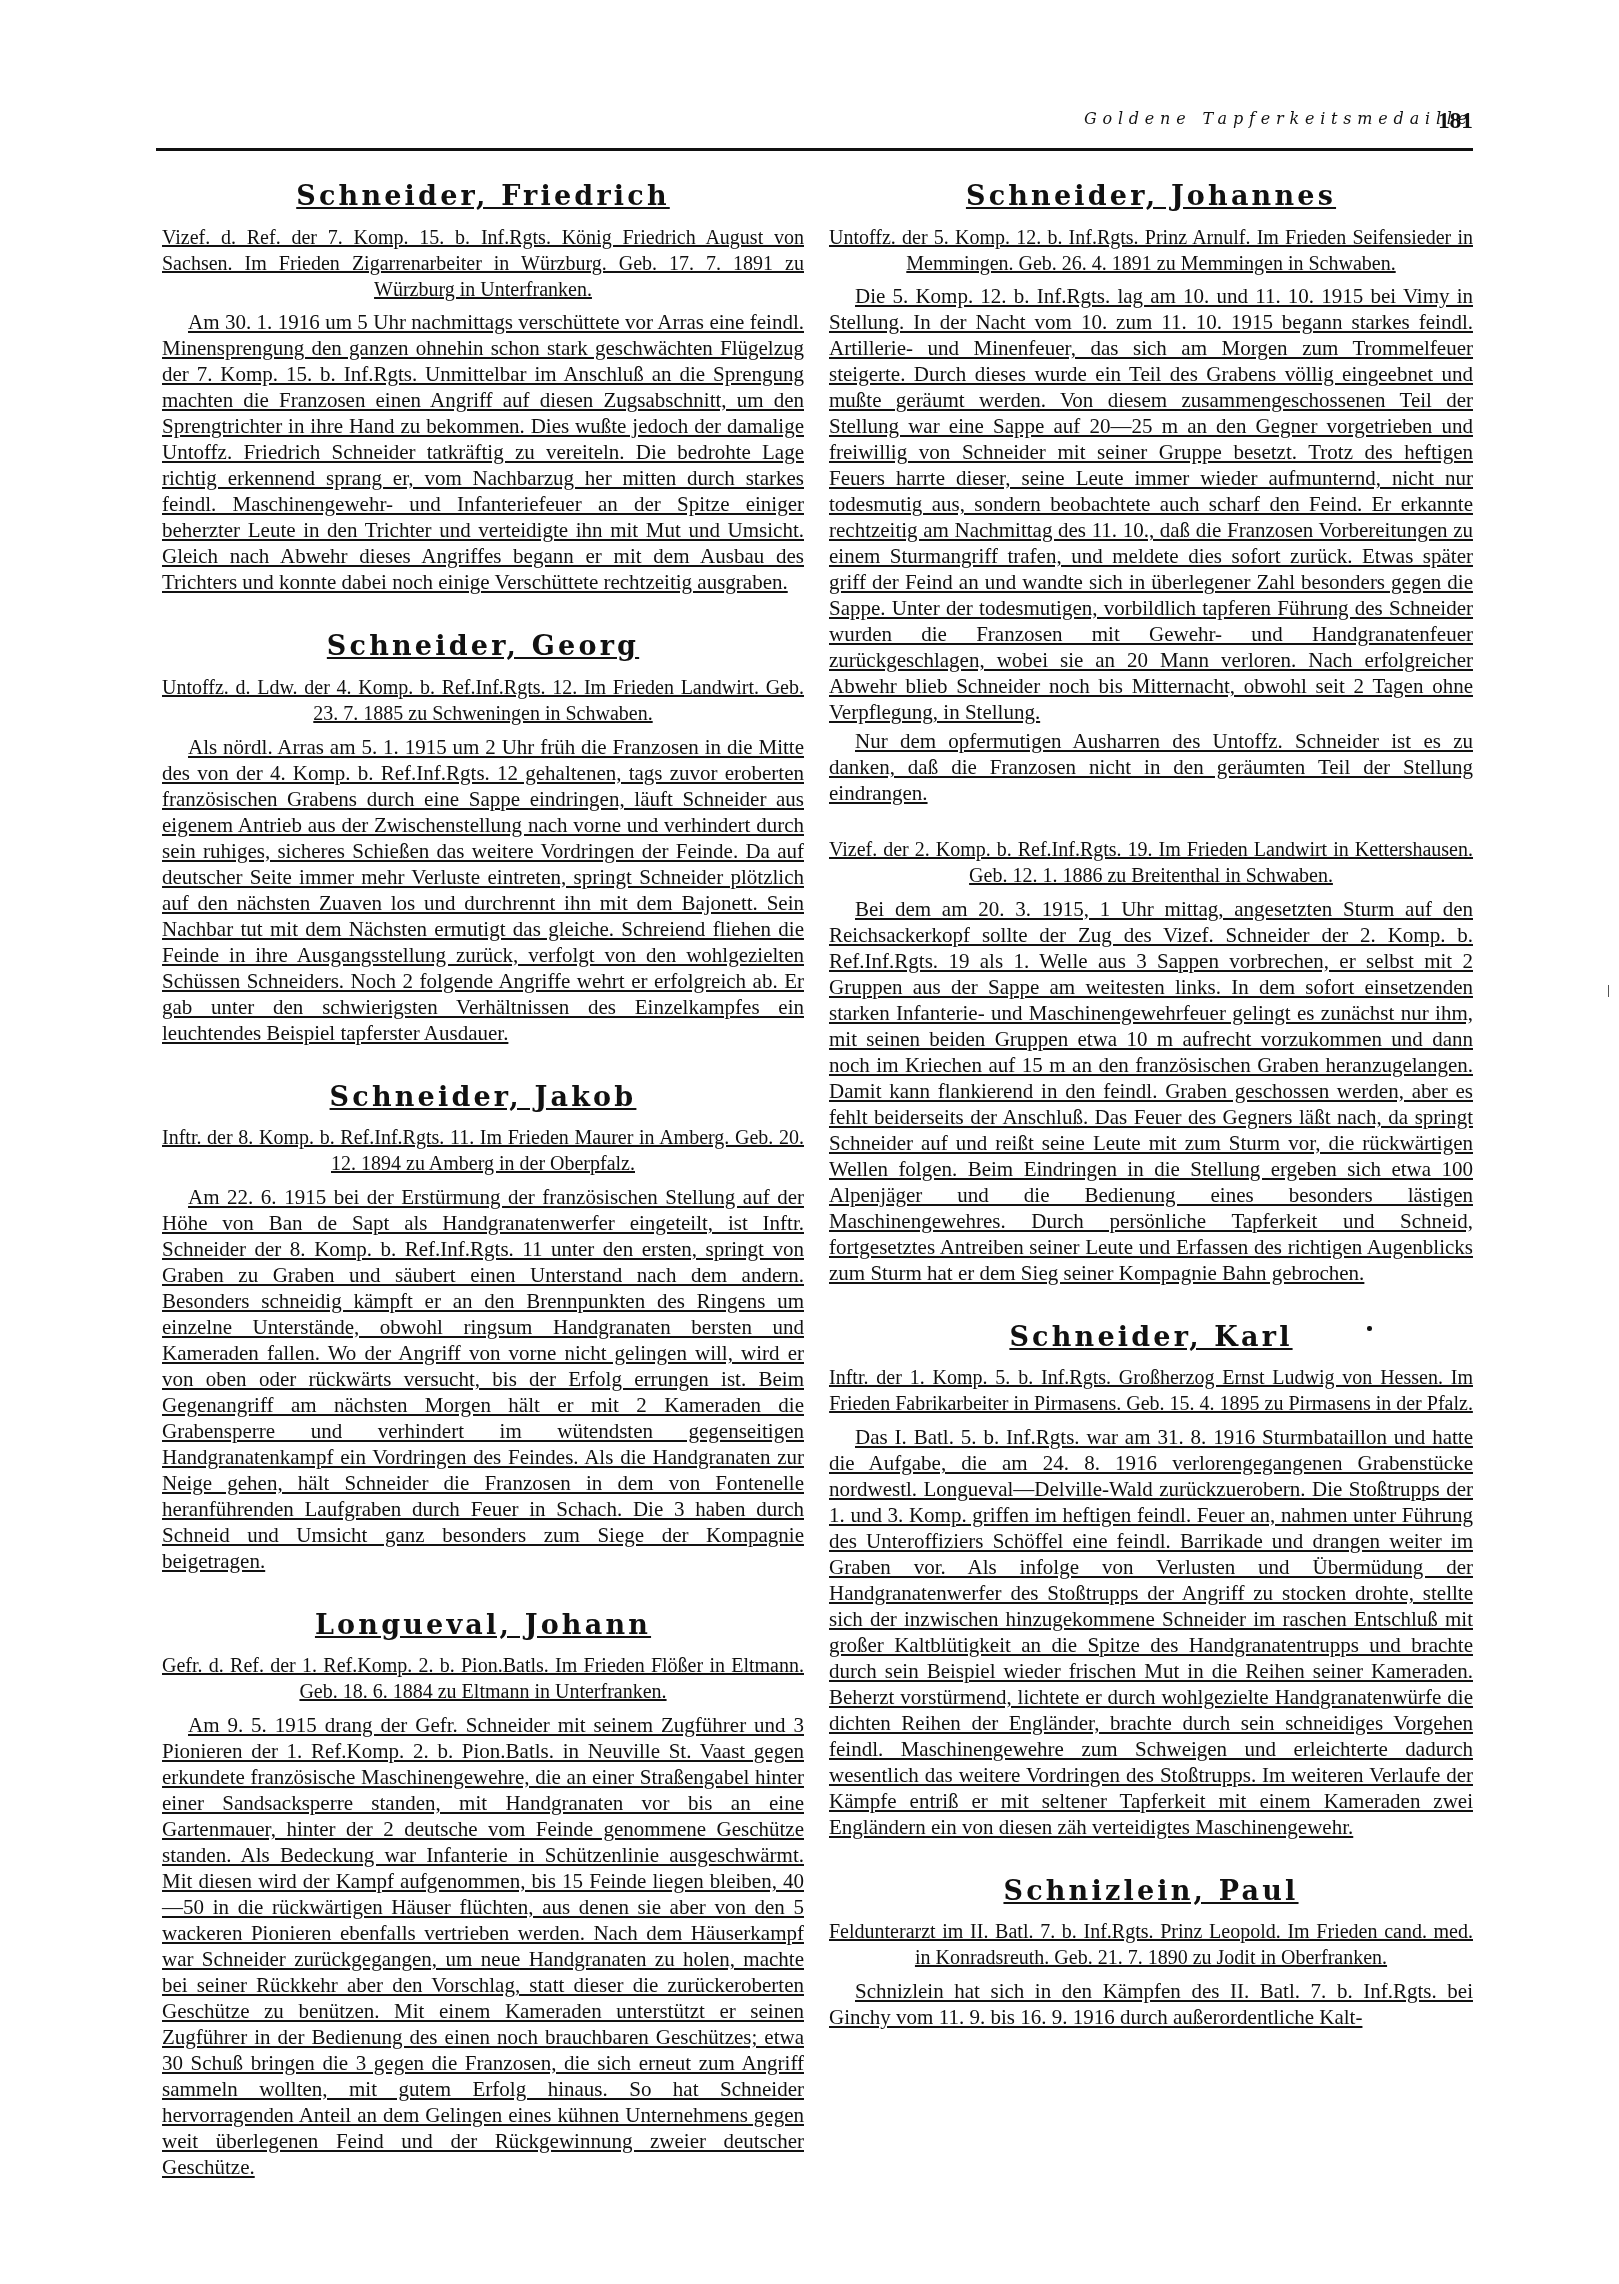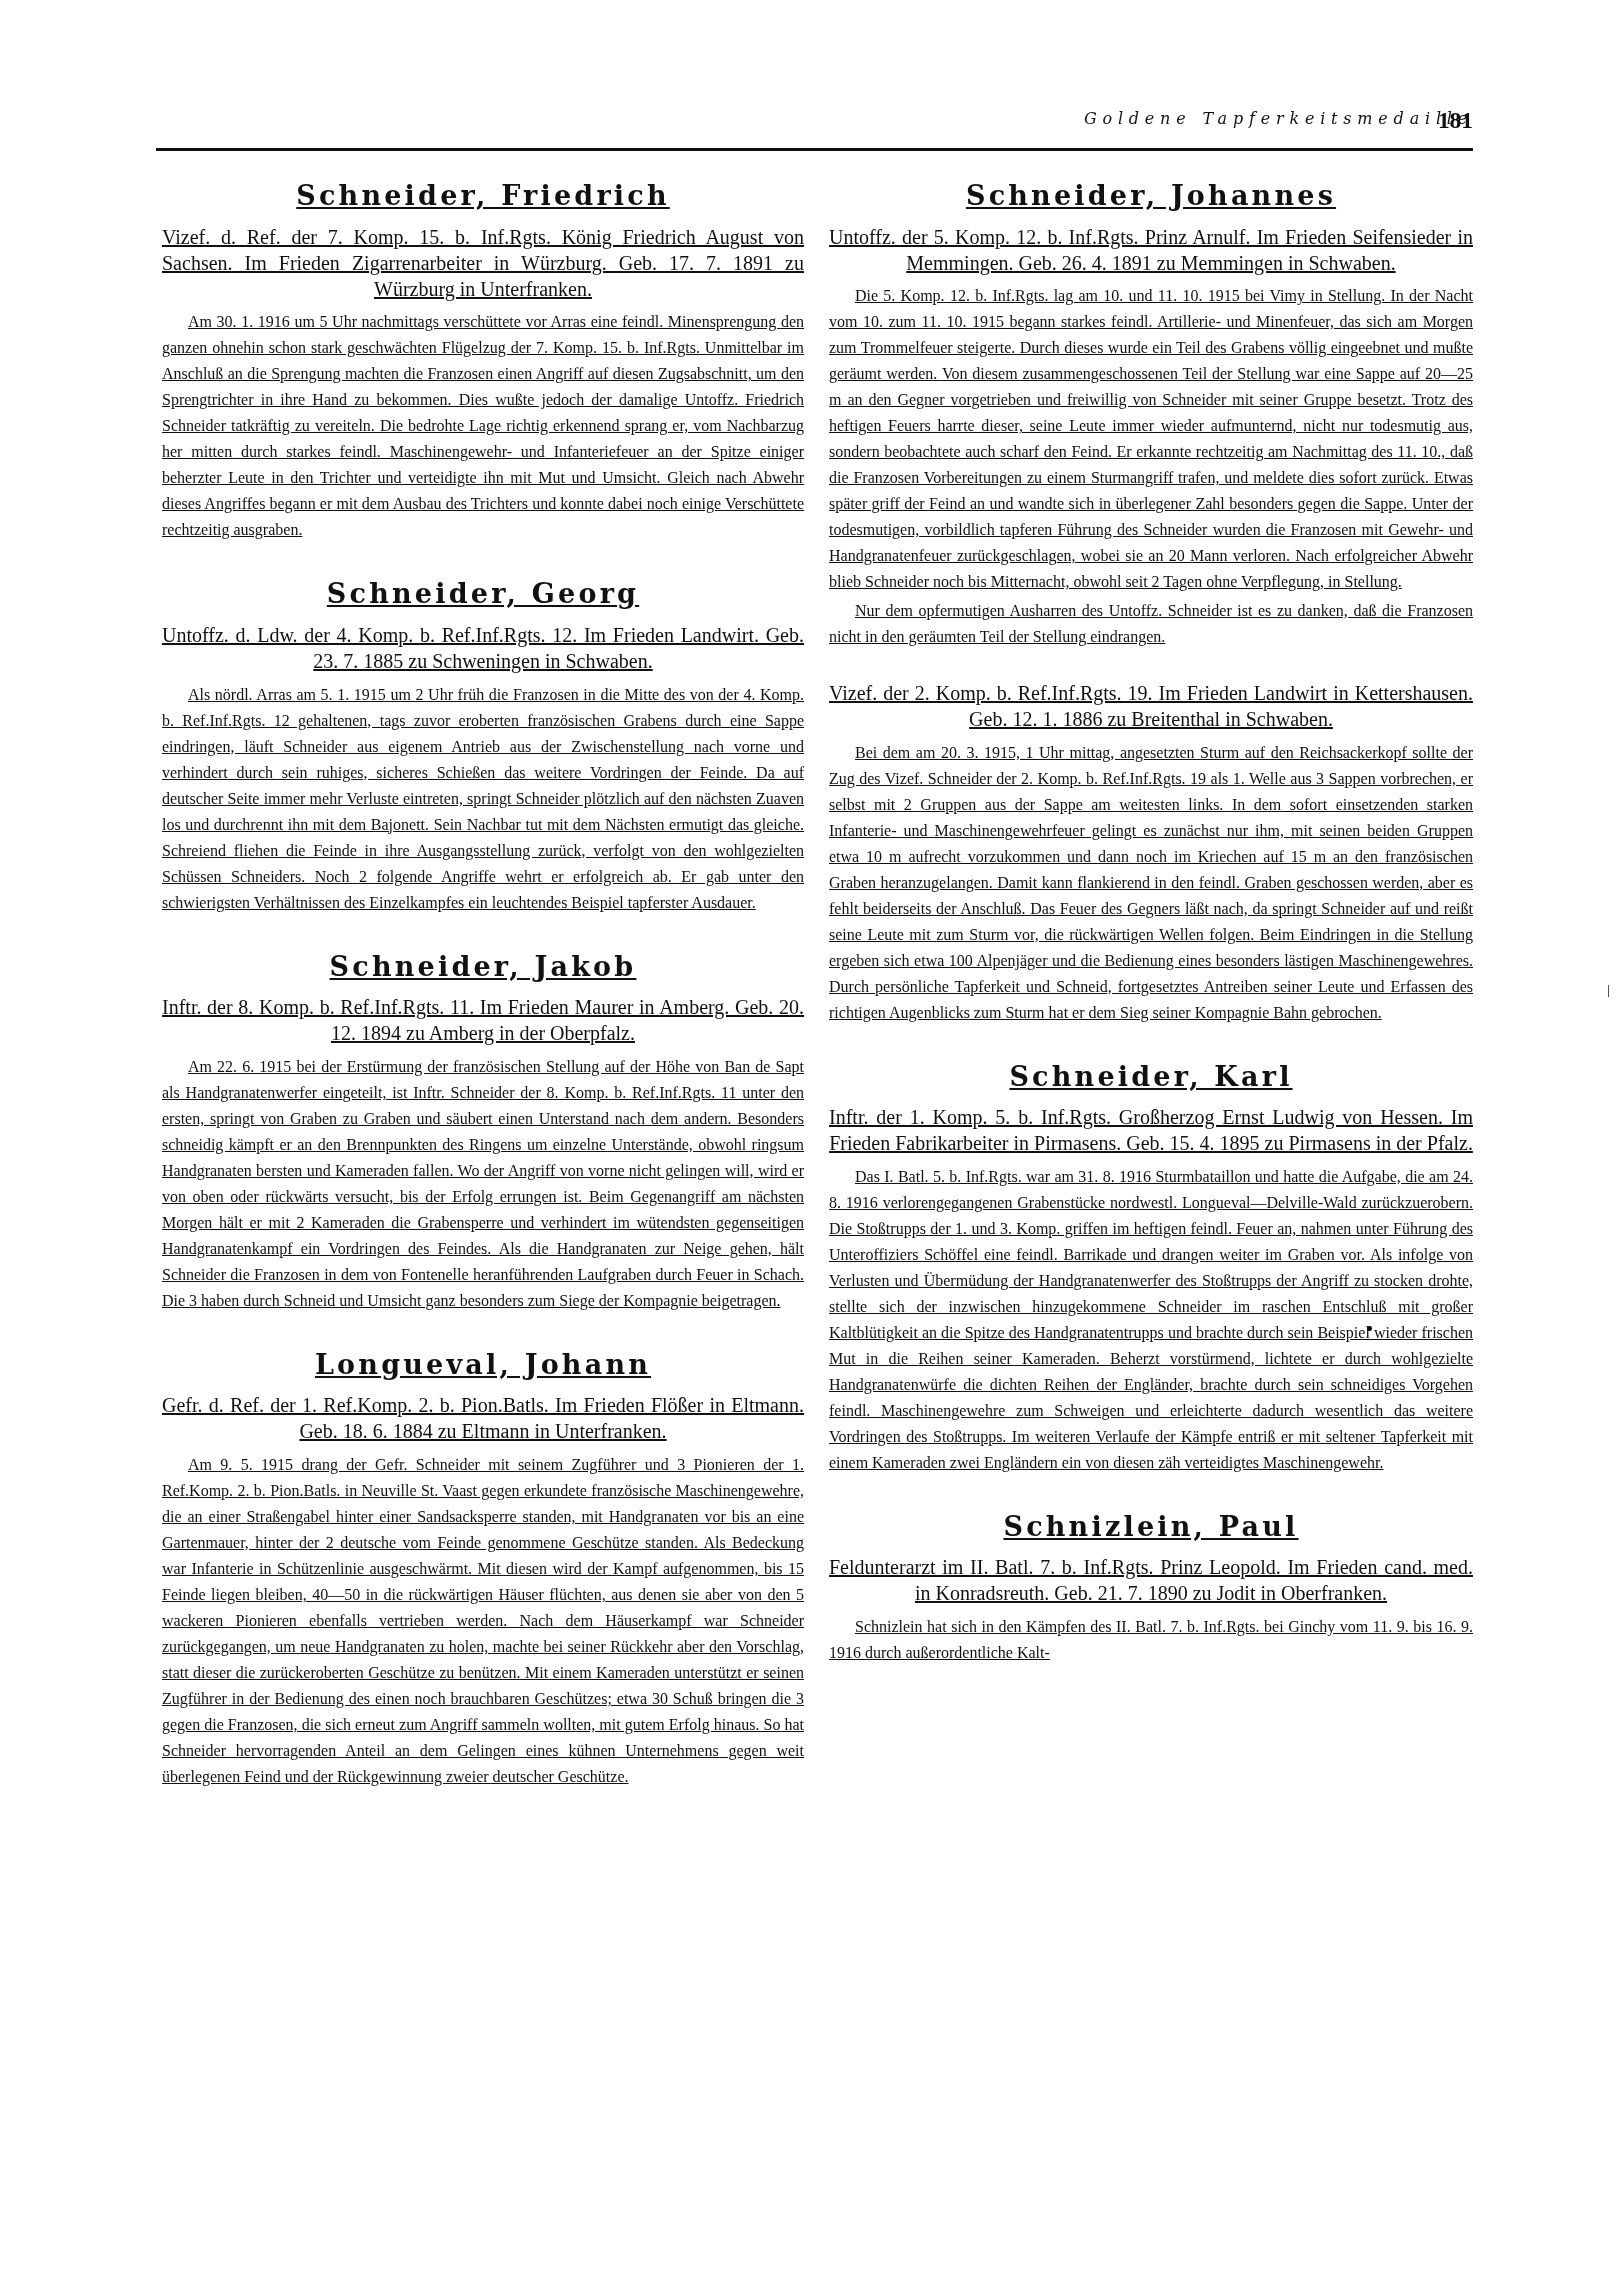--- a/index.html
+++ b/index.html
@@ -7,21 +7,21 @@
   .running-head { position: absolute; left: 156px; top: 97px; width: 1317px; height: 52px; }
   .running-title { position: absolute; left: 0; right: 0; top: 11.7px; text-align: right; font-size: 16px; letter-spacing: 5.8px; font-family: "DejaVu Serif", serif; font-style: italic; }
   .page-number { position: absolute; right: 0; top: 10.4px; font-size: 23.4px; font-family: "Liberation Serif", serif; font-weight: bold; }
   .head-rule { position: absolute; left: 156px; top: 148px; width: 1317px; height: 3.2px; background: #111; }
   .column { position: absolute; top: 175px; }
   .col-left { left: 162px; width: 642px; }
   .col-right { left: 829px; width: 644px; }
   .entry { margin: 0 0 30px 0; text-decoration: underline; }
   .entry-name { text-align: center; font-family: "DejaVu Serif", serif; font-weight: bold; font-size: 27px; letter-spacing: 3.2px; margin: 0 0 6.5px 0; line-height: 42px; }
   .entry-meta { font-family: "Liberation Serif", serif; font-size: 20px; line-height: 26px; text-align: justify; text-align-last: center; margin: 0 0 7.8px 0; }
-  .entry-body { font-family: "Liberation Serif", serif; font-size: 16px; line-height: 26px; text-align: justify; text-indent: 26px; margin: 0 0 2.6px 0; }
+  .entry-body { font-family: "Liberation Serif", serif; font-size: 21px; line-height: 26px; text-align: justify; text-indent: 26px; margin: 0 0 2.6px 0; }
   .stray-dot { position: absolute; left: 1367px; top: 1326px; width: 4.5px; height: 4.5px; background: #111; border-radius: 50%; }
   .stray-mark { position: absolute; left: 1608px; top: 985px; width: 1.3px; height: 11.7px; background: #555; }
 </style>
 </head>
 <body>
 
 <div class="running-head">
   <div class="running-title">Goldene Tapferkeitsmedaille</div>
   <div class="page-number">181</div>
 </div>

